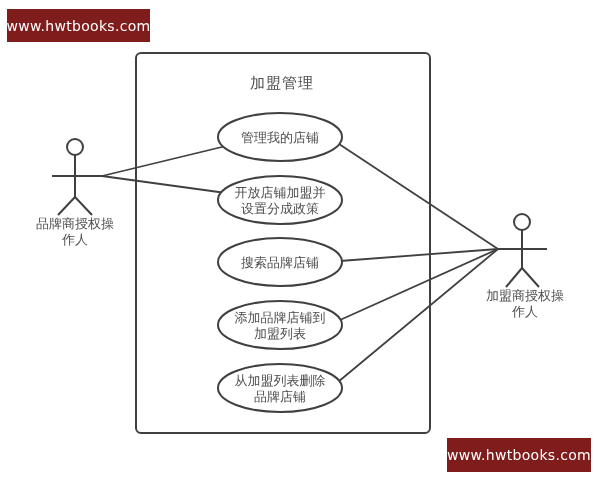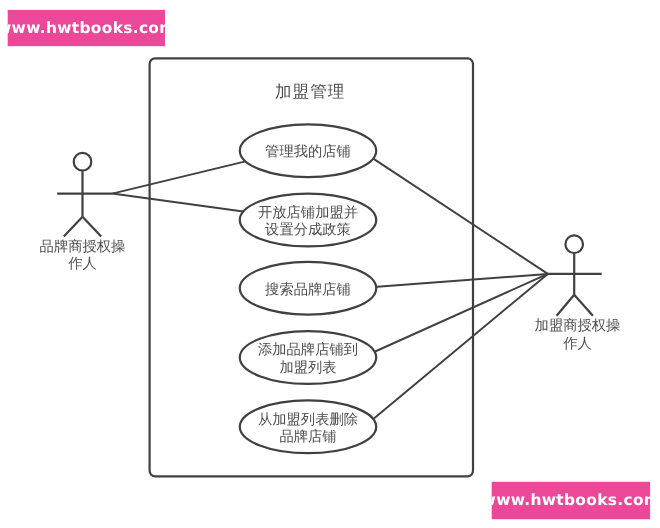--- a/index.html
+++ b/index.html
@@ -10,24 +10,24 @@
   }
   #stage {
     position: relative;
     width: 600px;
     height: 480px;
     background: #ffffff;
     overflow: hidden;
   }
   .watermark {
     position: absolute;
-    background: #ec4899;
+    background: #7f1d1d;
     color: #ffffff;
     font-size: 14px;
-    font-weight: bold;
+    font-weight: normal;
     letter-spacing: 0.3px;
     display: flex;
     align-items: center;
     justify-content: center;
     font-family: "DejaVu Sans", sans-serif;
     text-align: center;
   }
   #wm-top-left  { left: 7px;  top: 9px;   width: 143px; height: 33px; }
   #wm-bot-right { left: 447px; top: 438px; width: 144px; height: 34px; }
 

